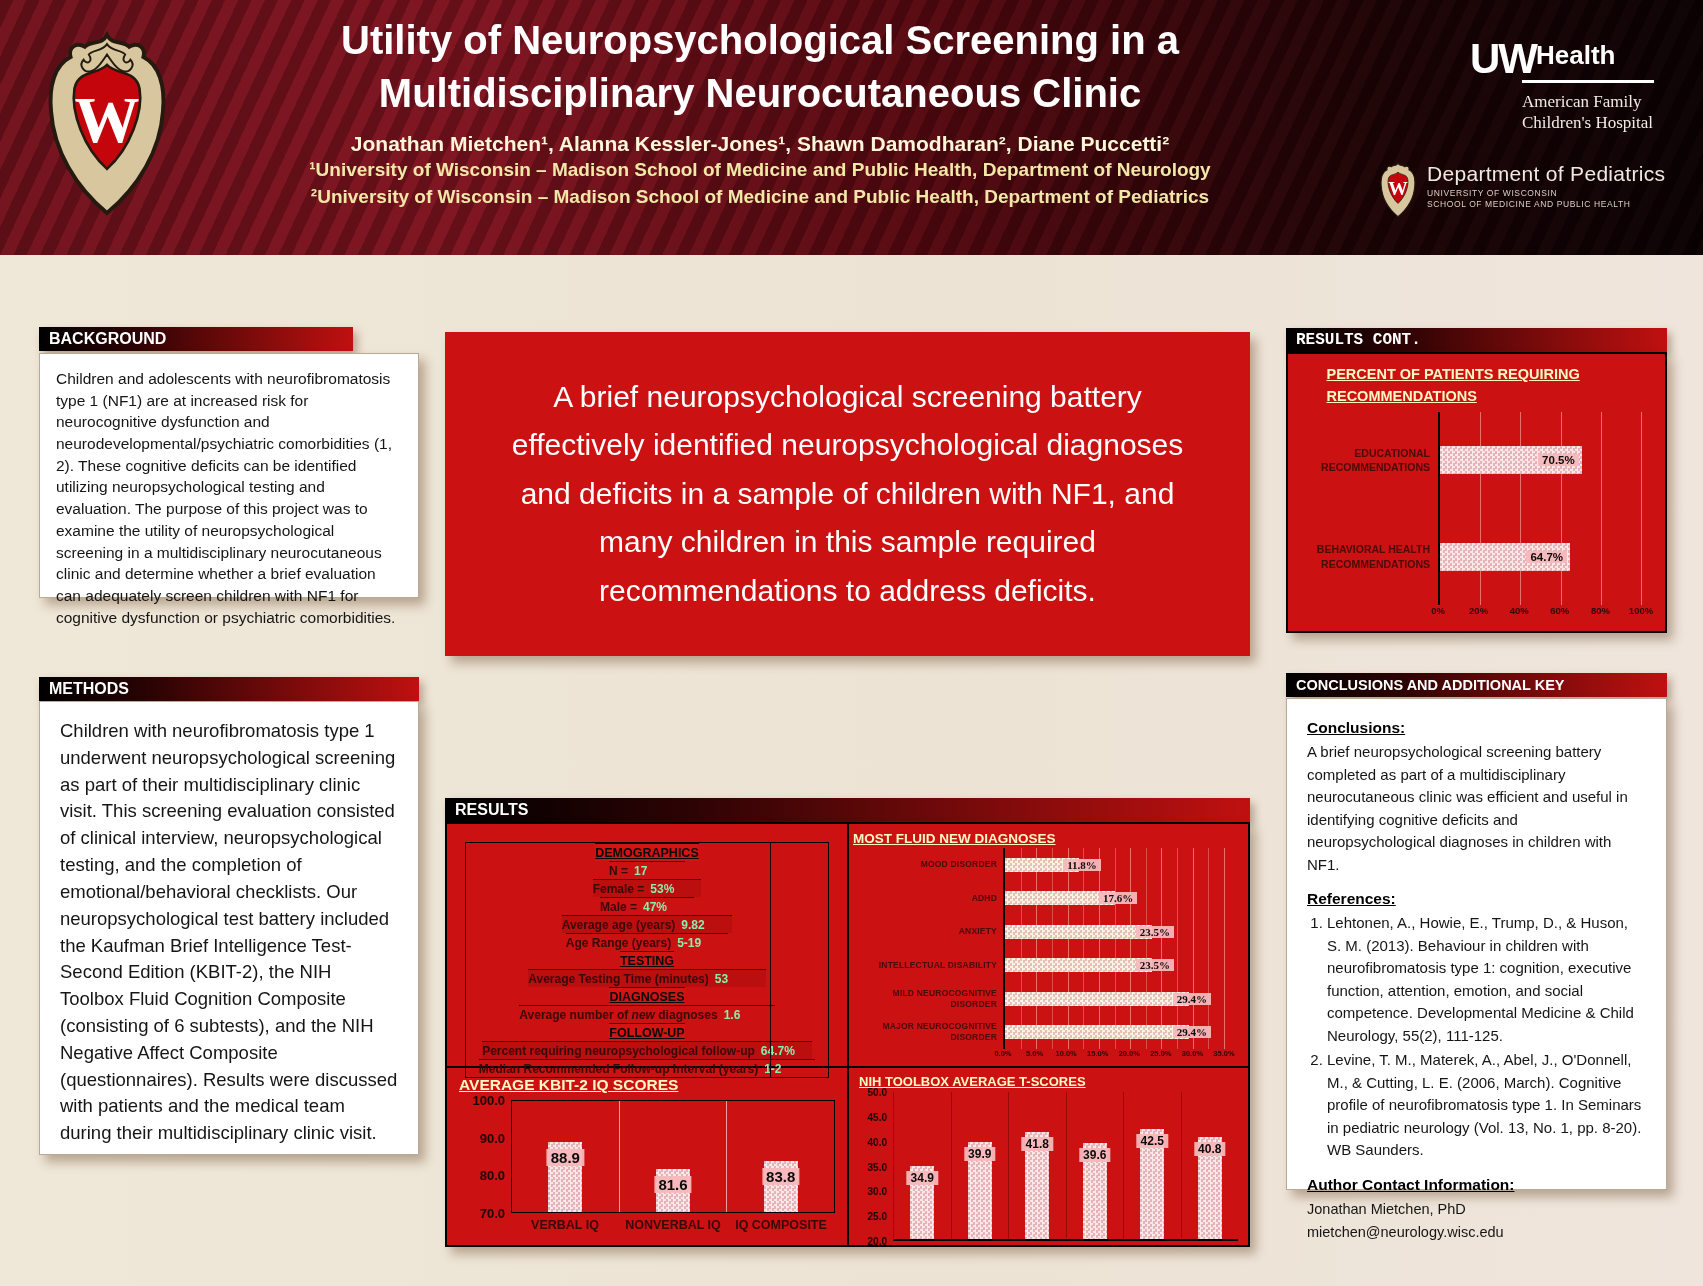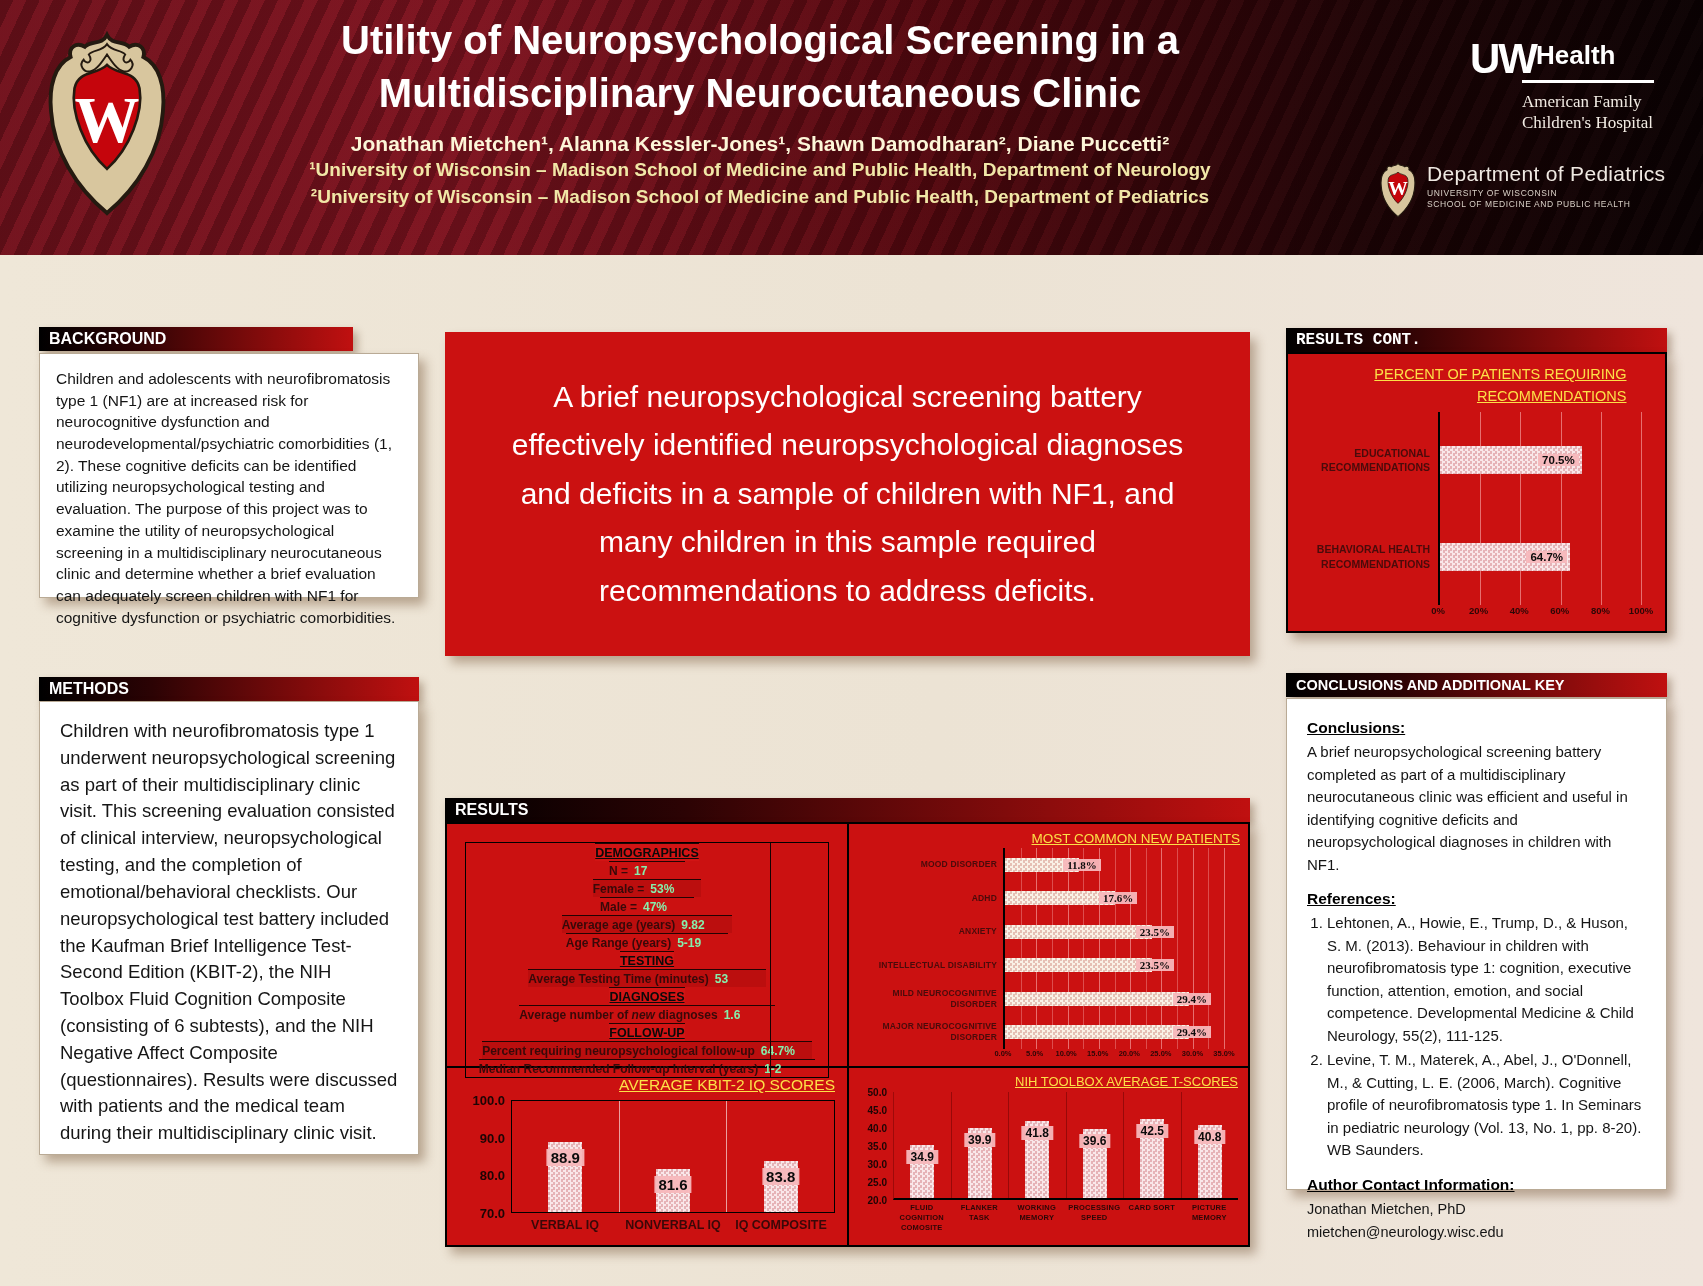--- a/index.html
+++ b/index.html
@@ -53,21 +53,21 @@
   .t-section,.t-row{flex:1;display:flex;align-items:center;border-top:1px solid #230303;}
   .t-section:first-child{border-top:none;}
   .t-section{justify-content:center;font-weight:bold;font-size:12.5px;color:#0a0a0a;
     text-decoration:underline;background:#d21414;}
   .t-row{font-size:12px;}
   .t-row.alt{background:rgba(90,0,0,.14);}
   .t-label{flex:1;text-align:center;color:#30‐}
   .t-label{flex:1;text-align:center;color:#380909;font-weight:600;}
   .t-value{width:57px;box-sizing:border-box;padding-left:6px;font-weight:bold;color:#86efac;}
   
-  .ctitle{text-align:right;font-weight:normal;color:#fde047;text-decoration:underline;}
+  .ctitle{text-align:left;font-weight:bold;color:#fef9c3;text-decoration:underline;}
   .hwrap{display:flex;flex:1;min-height:0;}
   .hlabels{display:flex;flex-direction:column;}
   .hlrow{flex:1;display:flex;align-items:center;justify-content:flex-end;text-align:right;}
   .hplot{flex:1;position:relative;border-left:2px solid #000;display:flex;flex-direction:column;}
   .htrow{flex:1;display:flex;align-items:center;position:relative;z-index:1;}
   .hbar{position:relative;}
   .bar{background-color:#f3cfd2;
     background-image:repeating-conic-gradient(rgba(255,255,255,.5) 0% 25%,rgba(205,125,130,.35) 0% 50%);
     background-size:5px 5px;}
   .gl{position:absolute;top:0;bottom:0;width:1px;background:rgba(255,190,190,.55);z-index:0;}
@@ -240,21 +240,21 @@
           </div>
           <div class="t-row">
             <div class="t-label">Median Recommended Follow-up Interval (years)</div>
             <div class="t-value">1-2</div>
           </div>
         </div>
     </div>
 
     <div class="quad q-diag">
       <div id="chart-diag">
-        <div class="ctitle">MOST COMMON NEW PATIENTS</div>
+        <div class="ctitle">MOST FLUID NEW DIAGNOSES</div>
         <div class="hwrap">
           <div class="hlabels">
               <div class="hlrow">MOOD DISORDER</div>
               <div class="hlrow">ADHD</div>
               <div class="hlrow">ANXIETY</div>
               <div class="hlrow">INTELLECTUAL DISABILITY</div>
               <div class="hlrow">MILD NEUROCOGNITIVE DISORDER</div>
               <div class="hlrow">MAJOR NEUROCOGNITIVE DISORDER</div>
             </div>
           <div class="hplot">
@@ -383,28 +383,20 @@
               <div class="vslot">
                 <div class="vbar bar" style="height: 75%;"></div>
                 <span class="vval chip" style="bottom: calc(75% - 19px);">42.5</span>
               </div>
               <div class="vslot">
                 <div class="vbar bar" style="height: 69.3333%;"></div>
                 <span class="vval chip" style="bottom: calc(69.3333% - 19px);">40.8</span>
               </div>
             </div>
         </div>
-        <div class="vcats">
-            <div class="vcat">FLUID COGNITION COMOSITE</div>
-            <div class="vcat">FLANKER TASK</div>
-            <div class="vcat">WORKING MEMORY</div>
-            <div class="vcat">PROCESSING SPEED</div>
-            <div class="vcat">CARD SORT</div>
-            <div class="vcat">PICTURE MEMORY</div>
-          </div>
       </div>
     </div>
   </div>
 
   <div class="secbar" style="left:1286px;top:328px;width:381px;font-family:Liberation Mono, monospace;">RESULTS CONT.</div>
   <div class="redbox" style="left:1286px;top:352px;width:381px;height:281px;border:2px solid #000;">
     <div id="chart-reco">
       <div class="ctitle">PERCENT OF PATIENTS REQUIRING RECOMMENDATIONS</div>
       <div class="hwrap">
         <div class="hlabels">

